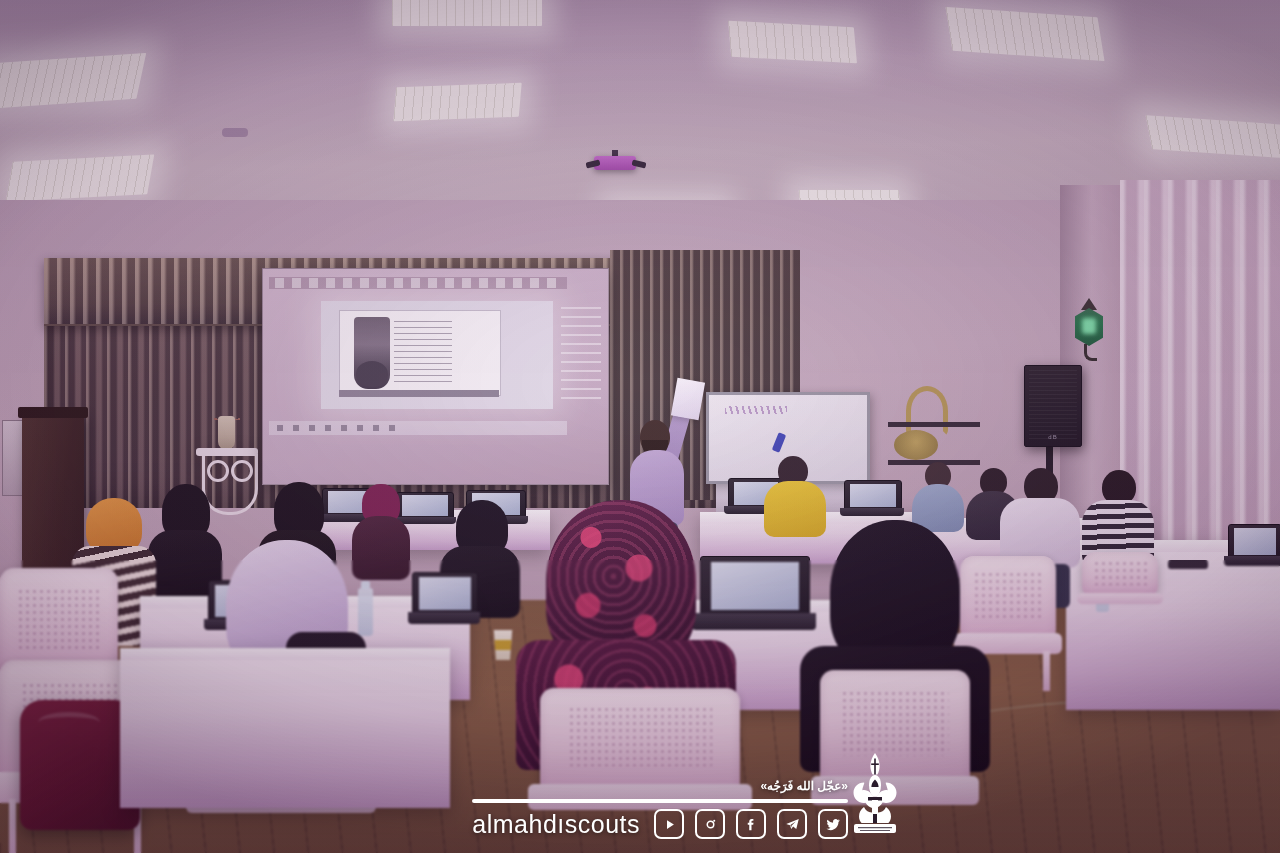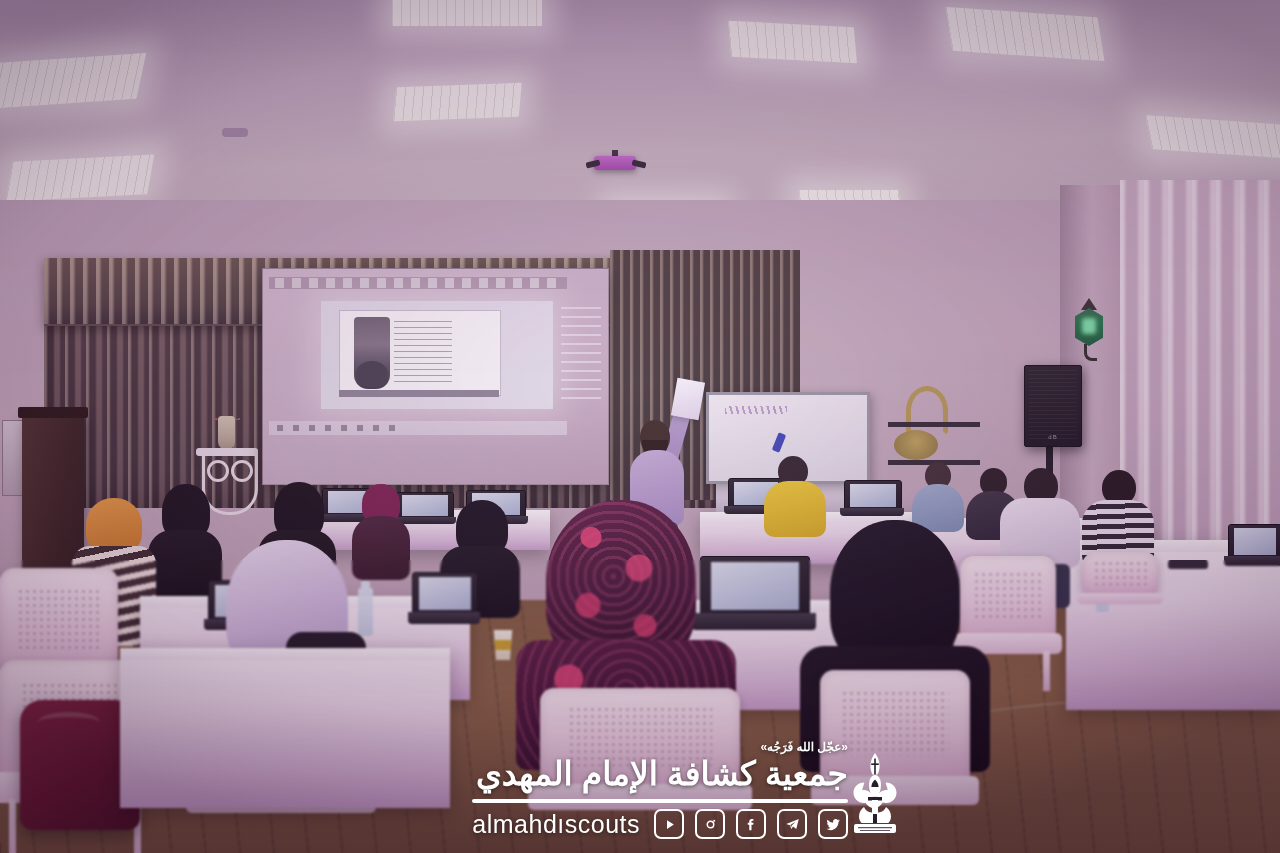--- a/index.html
+++ b/index.html
@@ -749,21 +749,20 @@
   <div class="table" style="left:120px;top:648px;width:330px;height:160px;">
     <div class="edge"></div>
   </div>
 
   <div id="blurlayer" class="lay"></div>
   <div id="grade" class="lay"></div>
 
   <div id="watermark" class="lay">
     <div id="wm-inner">
       <div id="wm-dua">«عجّل الله فَرَجُه»</div>
-      <div id="wm-title">جمعية كشافة الإمام المهدي</div>
       <div id="wm-rule"></div>
       <div id="wm-bottomrow">
         <div id="wm-handle">almahdıscouts</div>
         <div id="wm-social">
           <span class="sicon">
             <svg viewBox="0 0 24 24">
                 <path d="M8 5l11 7-11 7z"></path>
               </svg>
           </span>
           <span class="sicon">

